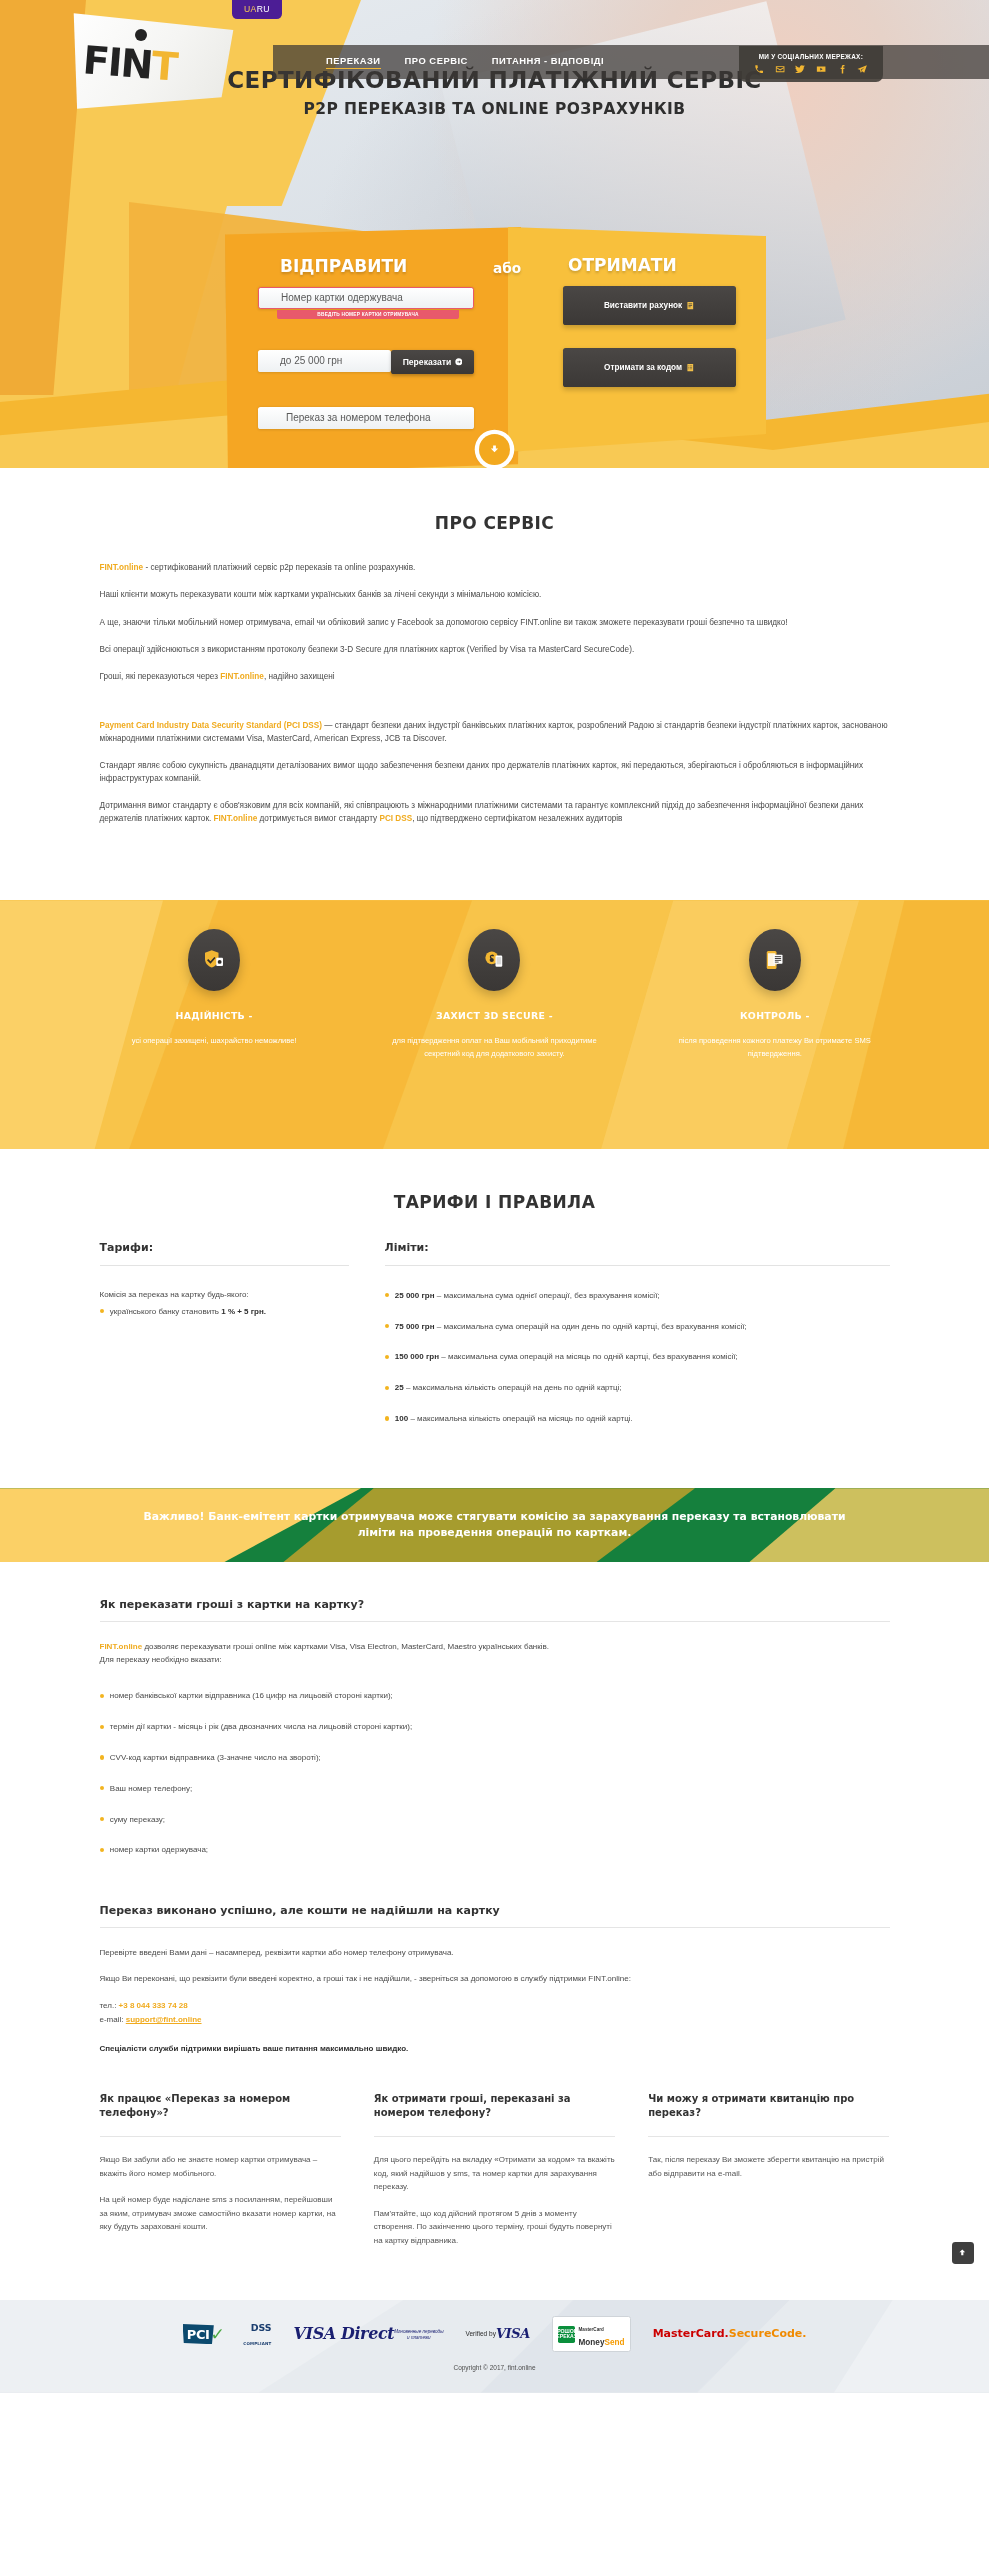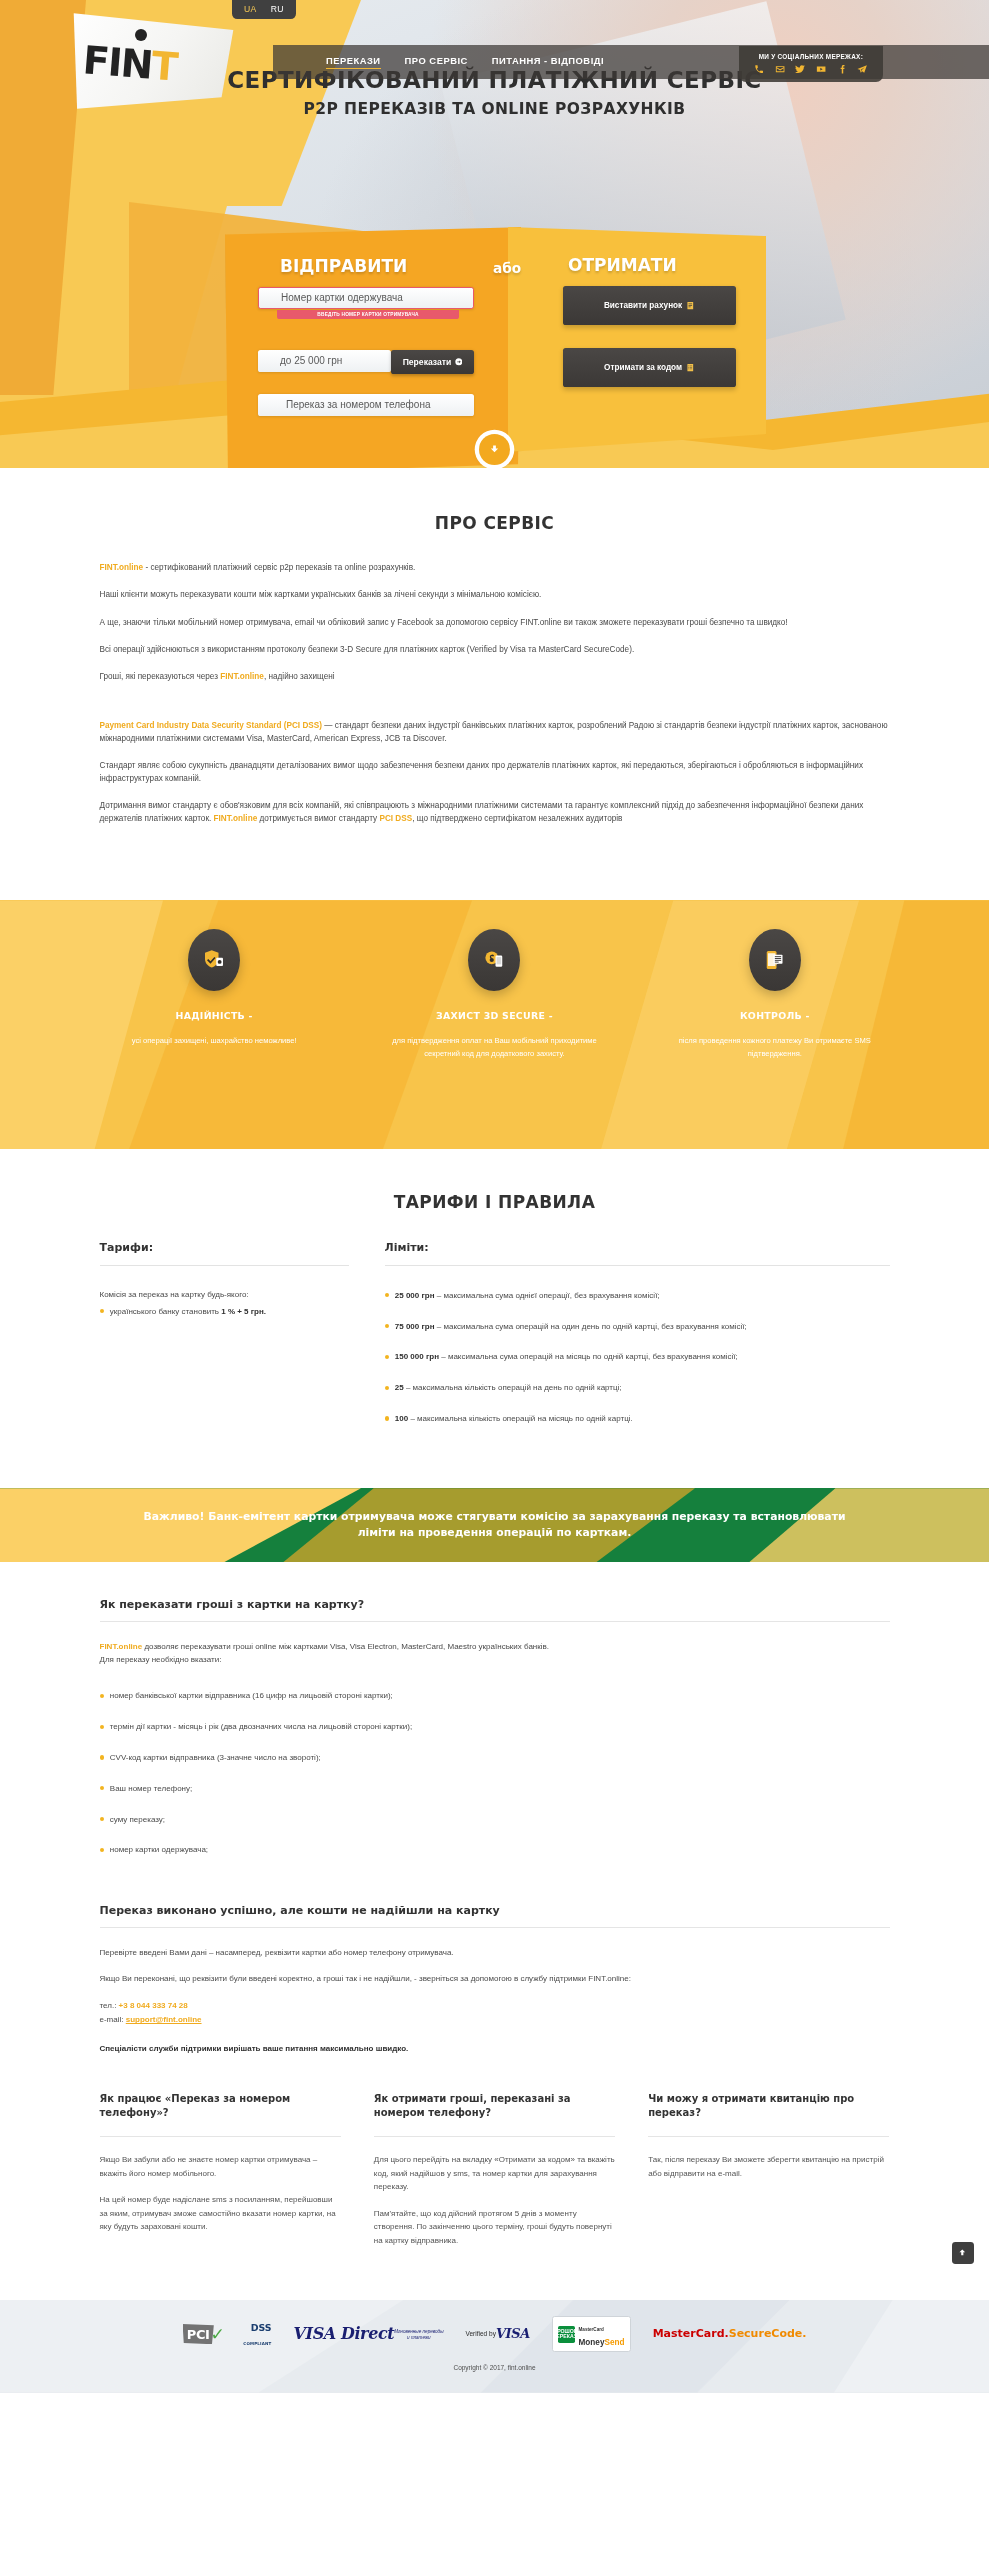--- a/index.html
+++ b/index.html
@@ -61,25 +61,25 @@
   .sh-diag-a {
     left: 129px; top: 202px; width: 258px; height: 266px;
     background: #f2b33d;
     clip-path: polygon(0 0, 100% 12%, 72% 100%, 0 100%);
     opacity: .95;
   }
 
   
   .lang-switch {
     position: absolute; left: 232px; top: 0;
-    background: #404040; color: #fff;
+    background: #4c1d95; color: #fff;
     border-radius: 0 0 5.2px 5.2px;
     padding: 4.3px 12px 5.2px 12px;
     font-size: 8.6px; letter-spacing: 0.4px;
-    display: flex; gap: 14px; z-index: 30; text-align: center;
+    display: flex; gap: 0; z-index: 30; text-align: center;
   }
   .lang-switch span { cursor: pointer; }
   .lang-switch .active { color: #f8c954; }
 
   
   .logo-wrap {
     position: absolute; left: 67px; top: 6.9px;
     width: 168px; height: 105px; z-index: 25;
   }
   .logo-card {
@@ -196,21 +196,21 @@
   }
   .fld-amt { left: 33px; top: 116px; width: 133px; height: 21.5px; }
   .btn-send {
     position: absolute; left: 166px; top: 116px; width: 83px; height: 24px;
     background: linear-gradient(#4a4745,#3a3735);
     border-radius: 2.6px; color: #fff; font-size: 8.6px; font-weight: 700;
     display: flex; align-items: center; justify-content: center; gap: 3.4px;
     cursor: pointer; box-shadow: 0 1.7px 3.4px rgba(0,0,0,.25);
   }
   .btn-send svg { width: 7.7px; height: 7.7px; fill: #fff; }
-  .fld-phone { left: 33px; top: 160px; width: 216px; height: 21.5px; padding-left: 28px; }
+  .fld-phone { left: 33px; top: 173px; width: 216px; height: 21.5px; padding-left: 28px; }
 
   .btn-dark {
     position: absolute; background: linear-gradient(#4a4745,#3b3836);
     border-radius: 2.6px; color: #ffffff; font-size: 8.2px; font-weight: 700;
     display: flex; align-items: center; justify-content: center; gap: 4.3px;
     cursor: pointer; box-shadow: 0 2.6px 5.2px rgba(0,0,0,.2);
   }
   .btn-invoice { left: 338px; top: 52px; width: 173px; height: 39px; }
   .btn-bycode  { left: 338px; top: 114px; width: 173px; height: 39px; }
   .btn-dark svg { width: 8.6px; height: 9.4px; fill: #f2c04a; }
@@ -340,21 +340,21 @@
   .f2 { left: 481px; width: 309px; background: #dfe4ea;
         clip-path: polygon(30% 0, 100% 0, 70% 100%, 0 100%); opacity:.8;}
   .f3 { right: 0; width: 155px; background: #eef1f4;
         clip-path: polygon(38% 0, 100% 0, 100% 100%, 0 100%); }
   .foot-inner { position: relative; z-index: 4; padding-top: 15.5px; text-align: center; }
   .logos { display: flex; align-items: center; justify-content: center; gap: 22px; height: 38px; }
   .copyright { font-size: 6.5px; color: #4d4d4d; margin-top: 11px; }
 
   .lg { display: flex; align-items: center; }
   .lg-pci { font-family: "DejaVu Sans", sans-serif; display:flex; align-items:center; gap:2.6px;}
-  .pci-box { background:#737373; color:#fff; font-size:13px; font-weight:700;
+  .pci-box { background:#0c4a6e; color:#fff; font-size:13px; font-weight:700;
              padding:2.6px 4.3px; letter-spacing:-0.4px; position:relative;
              clip-path: polygon(0 0,100% 6%,94% 100%,4% 94%); }
   .pci-check { color:#49a842; font-size:17px; font-weight:700; margin-left:-6px; }
   .pci-dss { line-height:1; text-align:right; margin-left:16px;}
   .pci-dss .d { font-size:9.4px; font-weight:700; color:#1b3e6f; }
   .pci-dss .c { font-size:4px; font-weight:700; color:#1b3e6f; letter-spacing:0.2px;}
   .lg-visa { text-align:center; line-height:1; }
   .lg-visa .v { font-family:"DejaVu Serif",serif; font-size:16px; font-weight:700;
                 font-style:italic; color:#1a1f71; letter-spacing:-0.4px;}
   .lg-visa .s { font-size:4.6px; font-style:italic; color:#1a1f71; margin-top:2.6px; line-height:1.3;}

